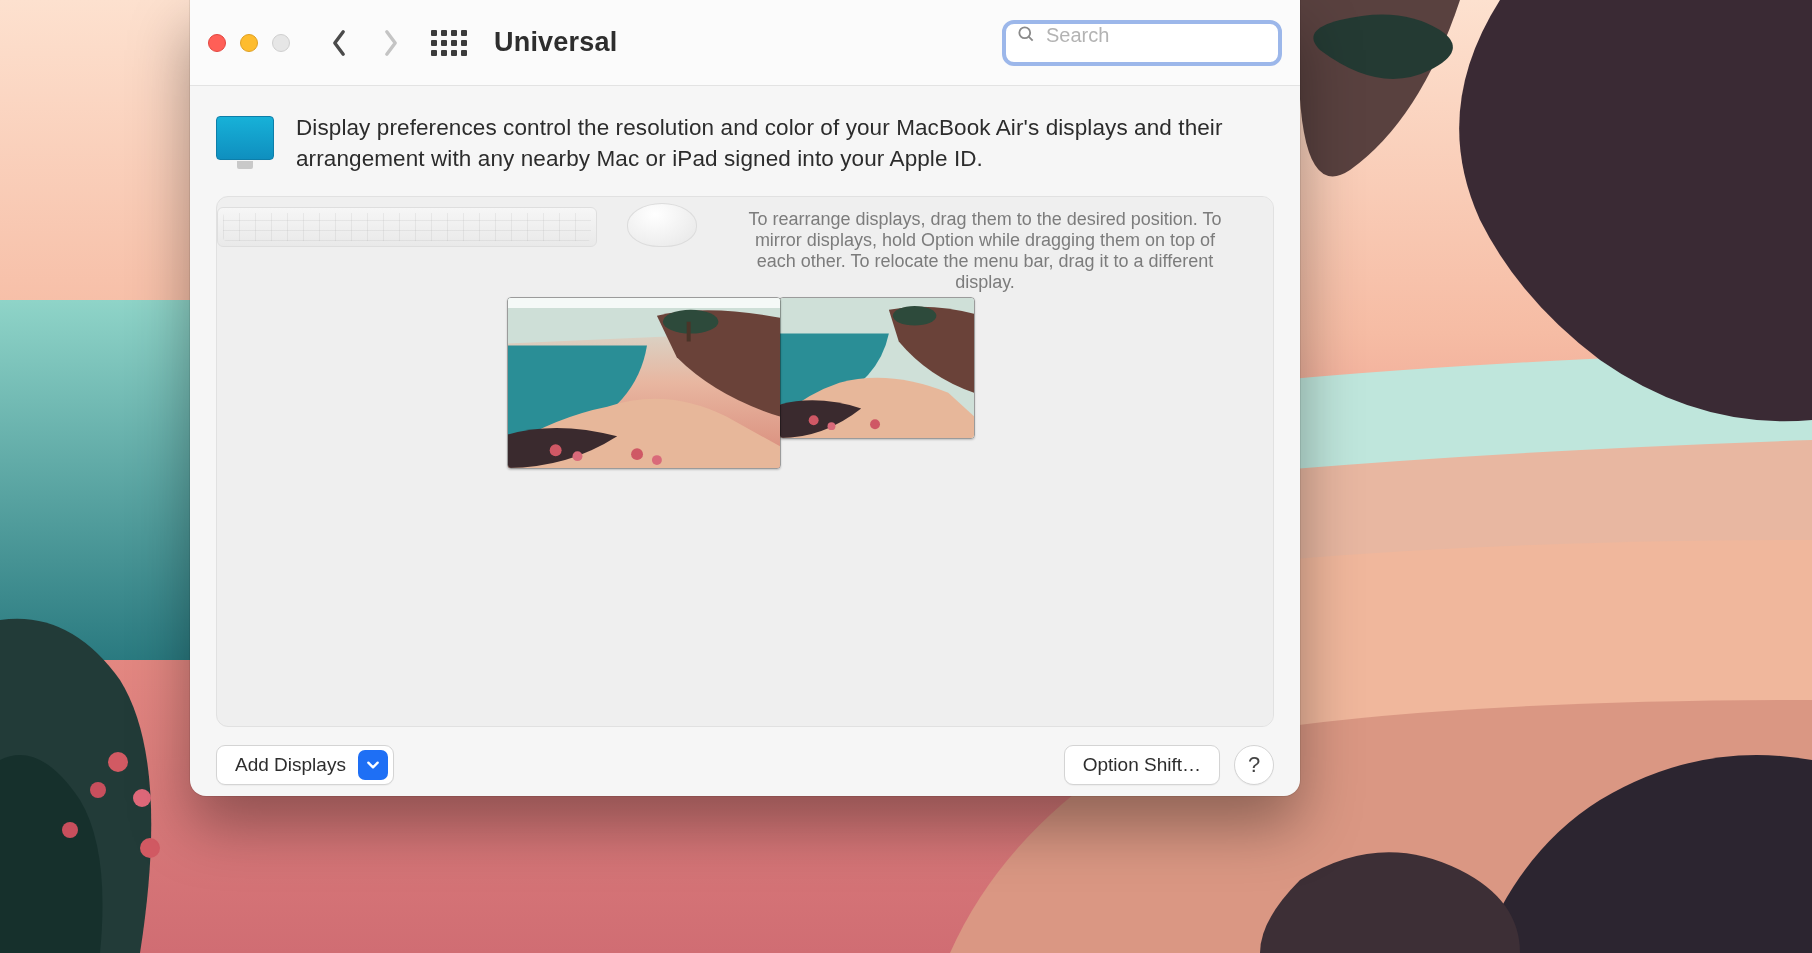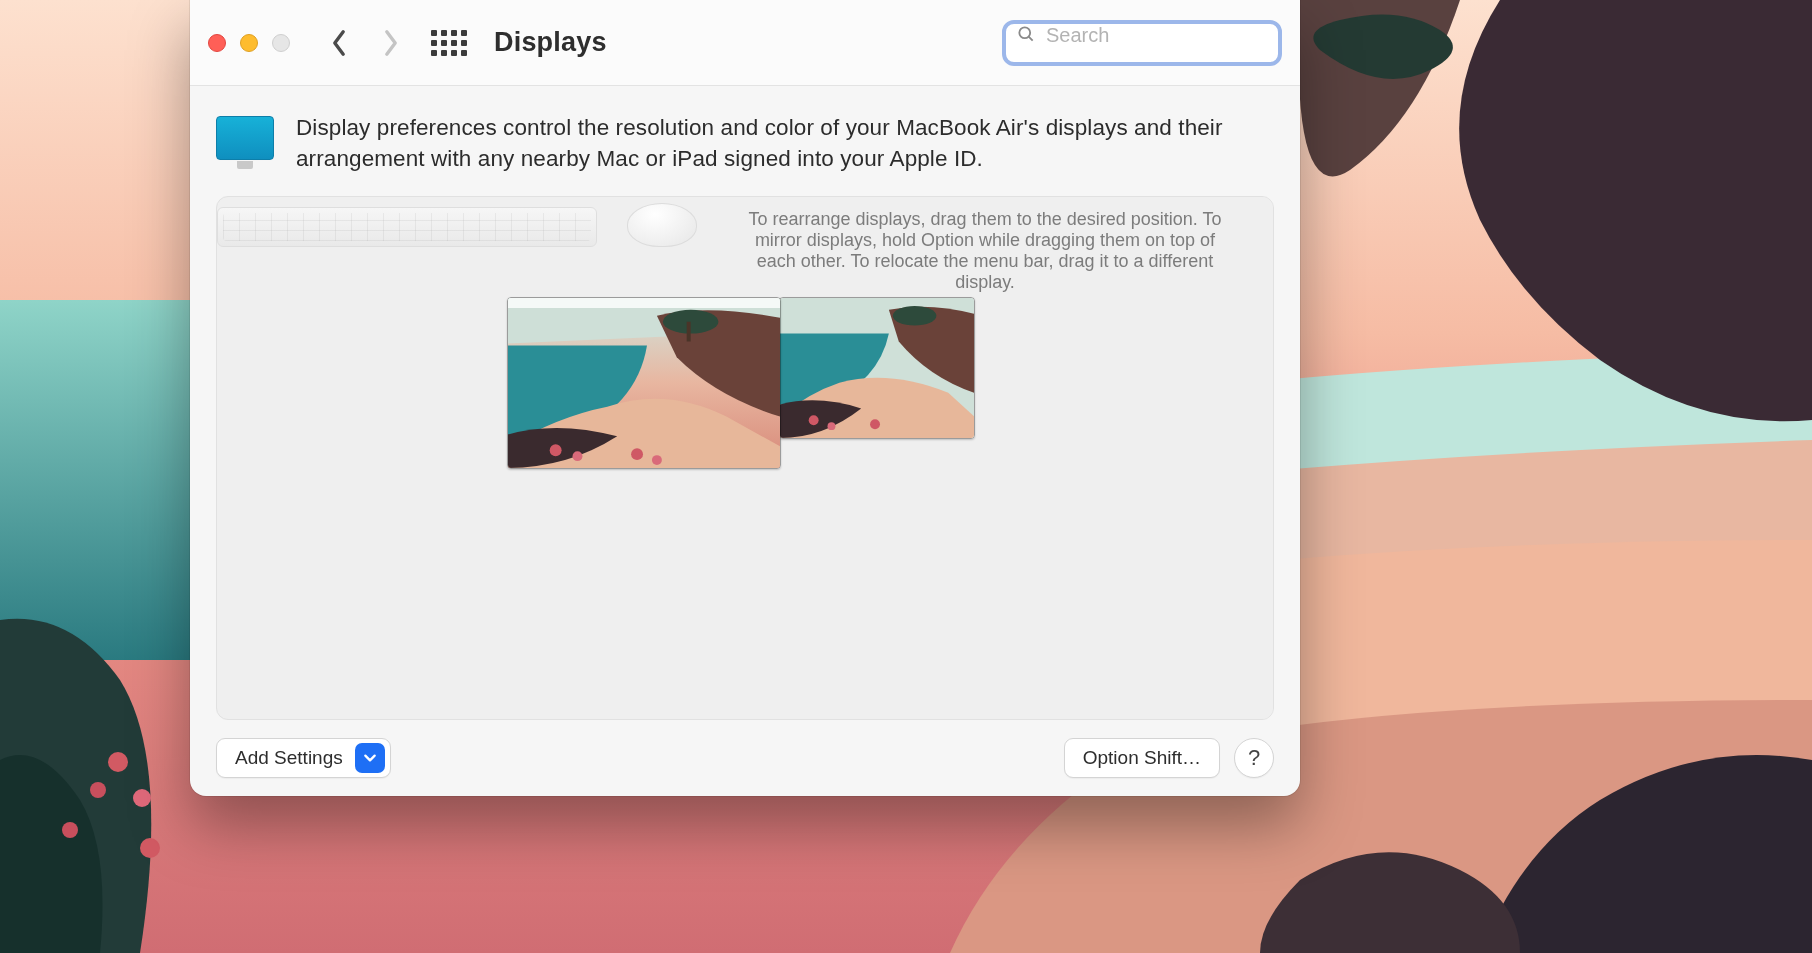--- a/index.html
+++ b/index.html
@@ -60,21 +60,21 @@
     gap:10px;
   }
   .searchwrap svg { width:20px; height:20px; color:#8a8a8a; flex:none;}
   .searchwrap input {
     border:none; outline:none; flex:1; font-size:20px; color:#333;
     background:transparent;
   }
   .searchwrap input::placeholder { color:#b3b3b3; }
 
   
-  .content { flex:1; padding: 26px 26px 18px 26px; display:flex; flex-direction:column; }
+  .content { flex:1; padding: 26px 26px 11px 26px; display:flex; flex-direction:column; }
 
   .descrow { display:flex; gap:22px; align-items:flex-start; }
   .dispicon {
     width:58px; height:44px; background:linear-gradient(#17b1d8,#0f8fbf);
     border:1px solid #0d7ea9; border-radius:4px; position:relative; flex:none;
     margin-top:4px;
   }
   .dispicon::after{
     content:""; position:absolute; left:50%; transform:translateX(-50%);
     bottom:-10px; width:16px; height:8px; background:#c9c9c9; border-radius:0 0 2px 2px;
@@ -233,21 +233,21 @@
         <span></span>
           <span></span>
           <span></span>
           <span></span>
         <span></span>
           <span></span>
           <span></span>
           <span></span>
       </div>
     </div>
-    <div class="title">Displays</div>
+    <div class="title">Universal</div>
     <div class="spacer"></div>
     <div class="searchwrap">
       <svg viewBox="0 0 24 24" fill="none" stroke="currentColor" stroke-width="2.2">
           <circle cx="10.5" cy="10.5" r="6.5"></circle>
           <line x1="20" y1="20" x2="15.2" y2="15.2"></line>
         </svg>
       <input type="text" placeholder="Search" style="">
     </div>
   </div>
 
@@ -305,21 +305,21 @@
       <div class="kbmouse">
         <div class="keyboard"></div>
         <div class="mouse"></div>
       </div>
 
       <div class="panel-help">To rearrange displays, drag them to the desired position. To mirror displays, hold Option while dragging them on top of each other. To relocate the menu bar, drag it to a different display.</div>
     </div>
 
     <div class="btnrow">
       <div class="btn split">
-        <span>Add Settings</span>
+        <span>Add Displays</span>
         <span class="chev">
           <svg viewBox="0 0 12 12">
               <polyline points="2,4 6,8 10,4" fill="none" stroke="currentColor" stroke-width="2" stroke-linecap="round" stroke-linejoin="round"></polyline>
             </svg>
         </span>
       </div>
       <div class="flexspace"></div>
       <div class="btn">
         <span>Option Shift…</span>
       </div>

